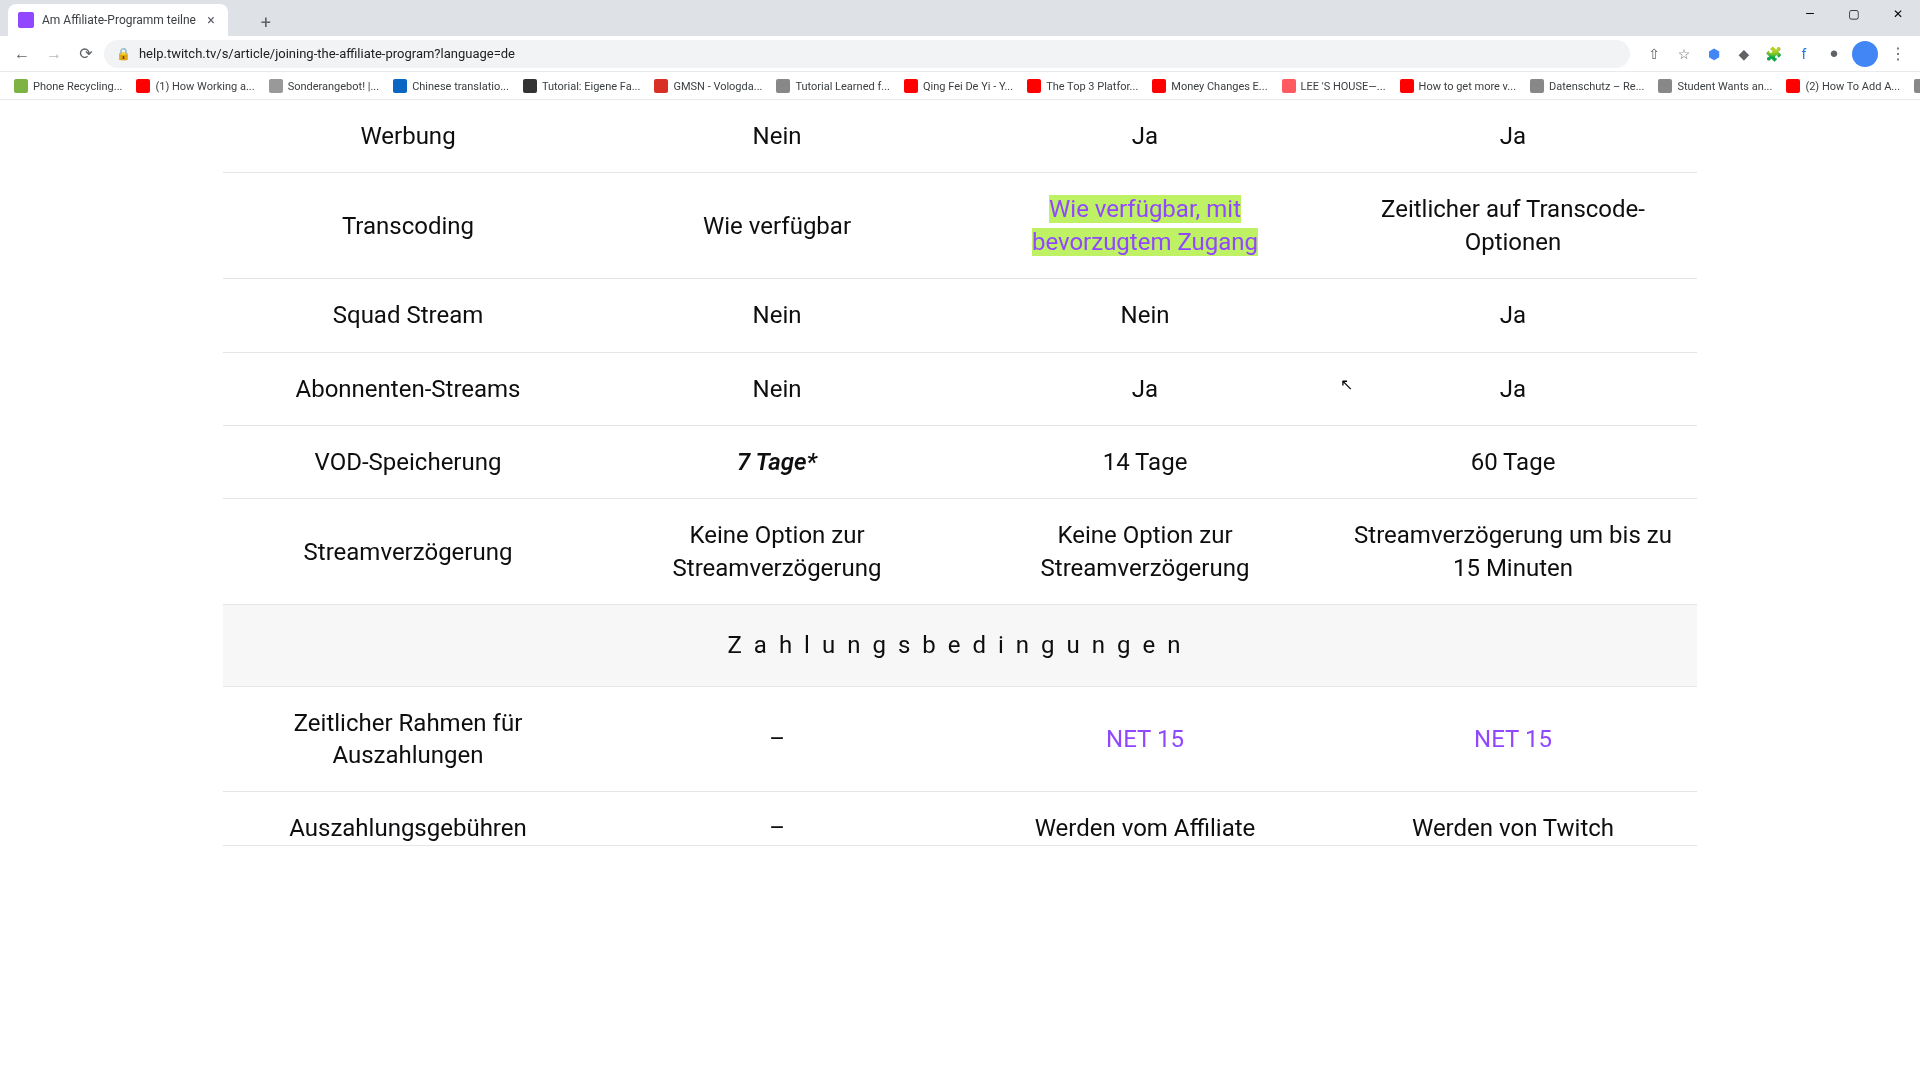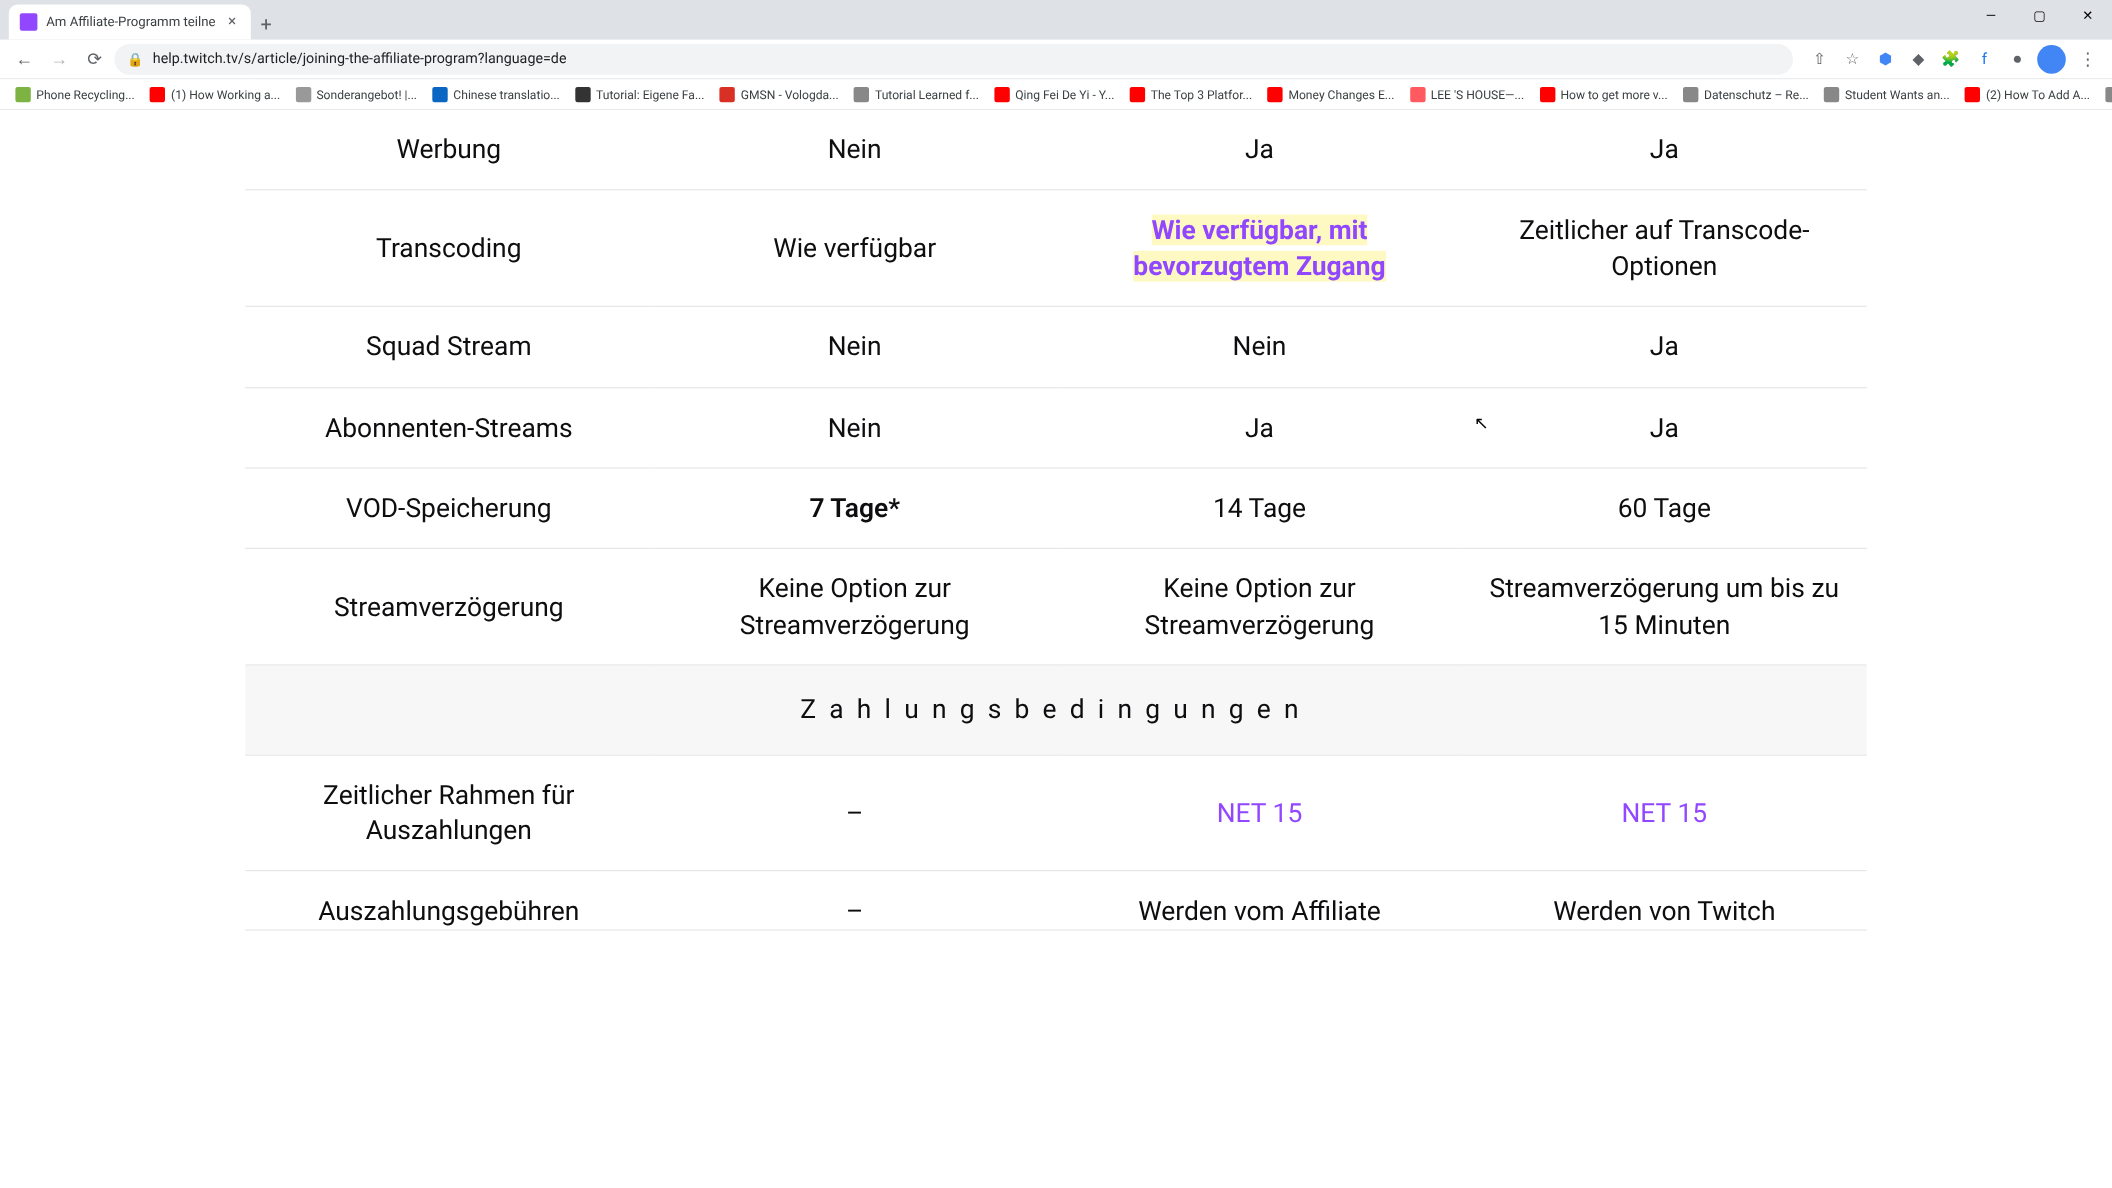--- a/index.html
+++ b/index.html
@@ -1,20 +1,20 @@
 <!DOCTYPE html>
 <html><head>
 <meta charset="utf-8">
 <style>
 * { margin: 0; padding: 0; box-sizing: border-box; font-family: -apple-system, BlinkMacSystemFont, "Segoe UI", Roboto, Helvetica, Arial, sans-serif; }
 body { background: #fff; overflow: hidden; }
 
 
 .chrome { width: 100%; background: #dee1e6; }
-.tab-strip { height: 36px; display: flex; align-items: flex-end; padding: 0 8px; }
+.tab-strip { height: 36px; display: flex; align-items: flex-end; padding: 0 8px; gap: 24px; }
 .tab { background: #fff; height: 32px; border-radius: 8px 8px 0 0; padding: 0 10px; display: flex; align-items: center; gap: 8px; font-size: 12px; color: #3c4043; min-width: 200px; }
 .tab .favicon { width: 16px; height: 16px; background: #9147ff; border-radius: 2px; }
 .tab .close { width: 14px; height: 14px; display: flex; align-items: center; justify-content: center; color: #5f6368; font-size: 14px; cursor: pointer; }
 .new-tab { width: 28px; height: 28px; display: flex; align-items: center; justify-content: center; color: #5f6368; font-size: 18px; cursor: pointer; }
 .win-controls { position: absolute; top: 0; right: 0; height: 28px; display: flex; }
 .win-controls div { width: 44px; display: flex; align-items: center; justify-content: center; font-size: 12px; color: #000; cursor: pointer; }
 
 .toolbar { background: #fff; height: 36px; display: flex; align-items: center; padding: 0 8px; gap: 4px; border-bottom: 1px solid #e8eaed; }
 .nav-btn { width: 28px; height: 28px; display: flex; align-items: center; justify-content: center; color: #5f6368; border-radius: 50%; cursor: pointer; }
 .nav-btn.disabled { color: #b8b9ba; }
@@ -32,22 +32,22 @@
 
 .page { position: absolute; top: 100px; left: 0; right: 0; bottom: 0; background: #fff; display: flex; justify-content: center; }
 .content-wrap { width: 1474px; }
 
 table { width: 100%; border-collapse: collapse; font-size: 24px; color: #0e0e10; }
 td { padding: 20px 18px; text-align: center; vertical-align: middle; border-bottom: 1px solid #e5e5e5; line-height: 1.35; }
 td.label { width: 370px; font-weight: 400; }
 td.col { width: 368px; }
 tr.section-hdr td { background: #f7f7f8; font-size: 24px; letter-spacing: 12px; font-weight: 400; padding: 24px 0; }
 .link-purple { color: #9147ff; }
-.highlight { background: #fef9c3; font-weight: bold; }
-.bold { font-weight: 600; }
+.highlight { background: #bef264; }
+.bold { font-weight: 600; font-style: italic; }
 .cursor-artifact { position: absolute; top: 275px; left: 1340px; font-size: 16px; color: #000; }
 </style>
 </head>
 <body>
 
 <div class="chrome">
   <div class="win-controls">
     <div>—</div>
     <div>▢</div>
     <div>✕</div>

